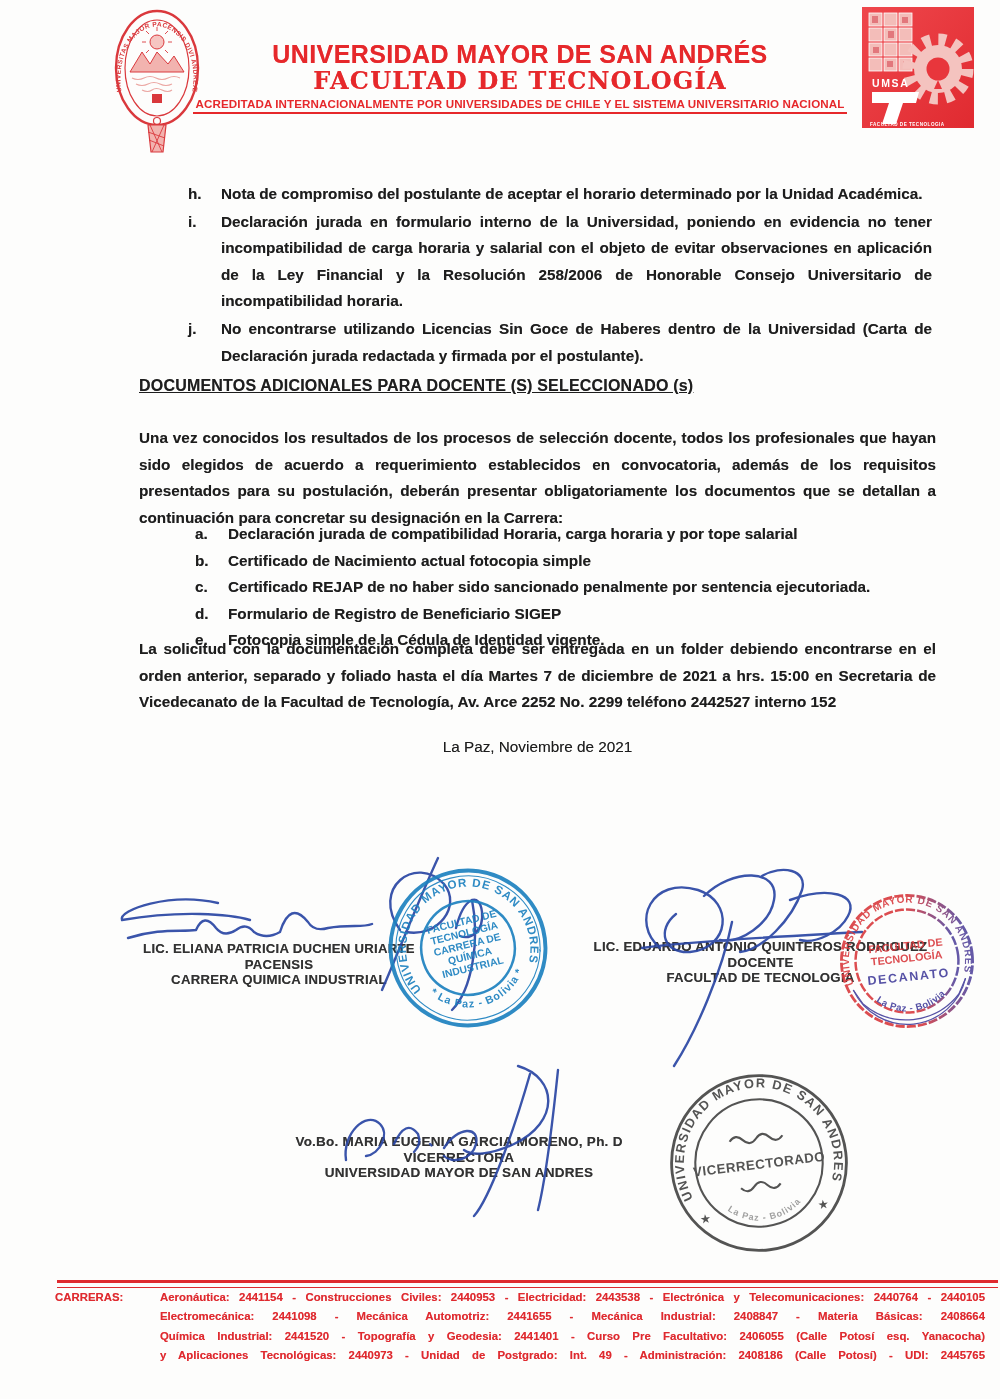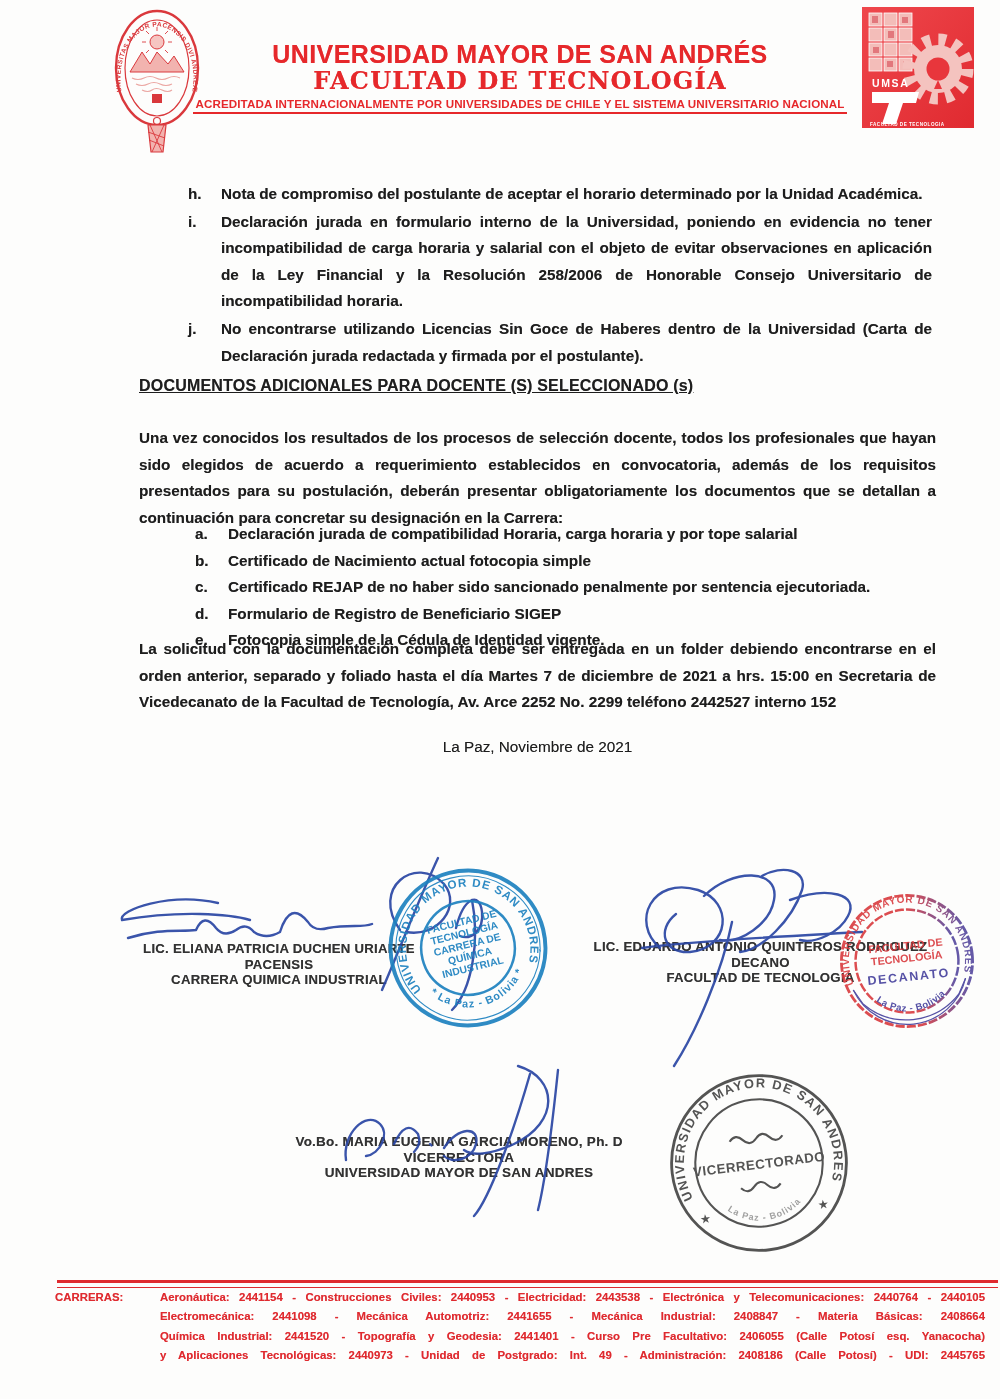--- a/index.html
+++ b/index.html
@@ -177,21 +177,21 @@
 
   <div id="dateline" class="bodytext">La Paz, Noviembre  de 2021</div>
 
   <div id="sig-left" class="sig">
     <div>LIC. ELIANA PATRICIA DUCHEN URIARTE</div>
     <div>PACENSIS</div>
     <div>CARRERA QUIMICA INDUSTRIAL</div>
   </div>
   <div id="sig-right" class="sig">
     <div>LIC.  EDUARDO ANTONIO QUINTEROS RODRIGUEZ</div>
-    <div>DECANO</div>
+    <div>DOCENTE</div>
     <div>FACULTAD DE TECNOLOGIA</div>
   </div>
   <div id="sig-center" class="sig">
     <div>Vo.Bo.  MARIA EUGENIA GARCIA MORENO,  Ph. D</div>
     <div>VICERRECTORA</div>
     <div>UNIVERSIDAD MAYOR DE SAN ANDRES</div>
   </div>
 
   <svg class="abs" style="left:100px;top:840px;" width="470" height="190" viewBox="0 0 470 190">
     <g fill="none" stroke="#2a46a4" stroke-width="2.4" stroke-linecap="round" opacity=".92">

